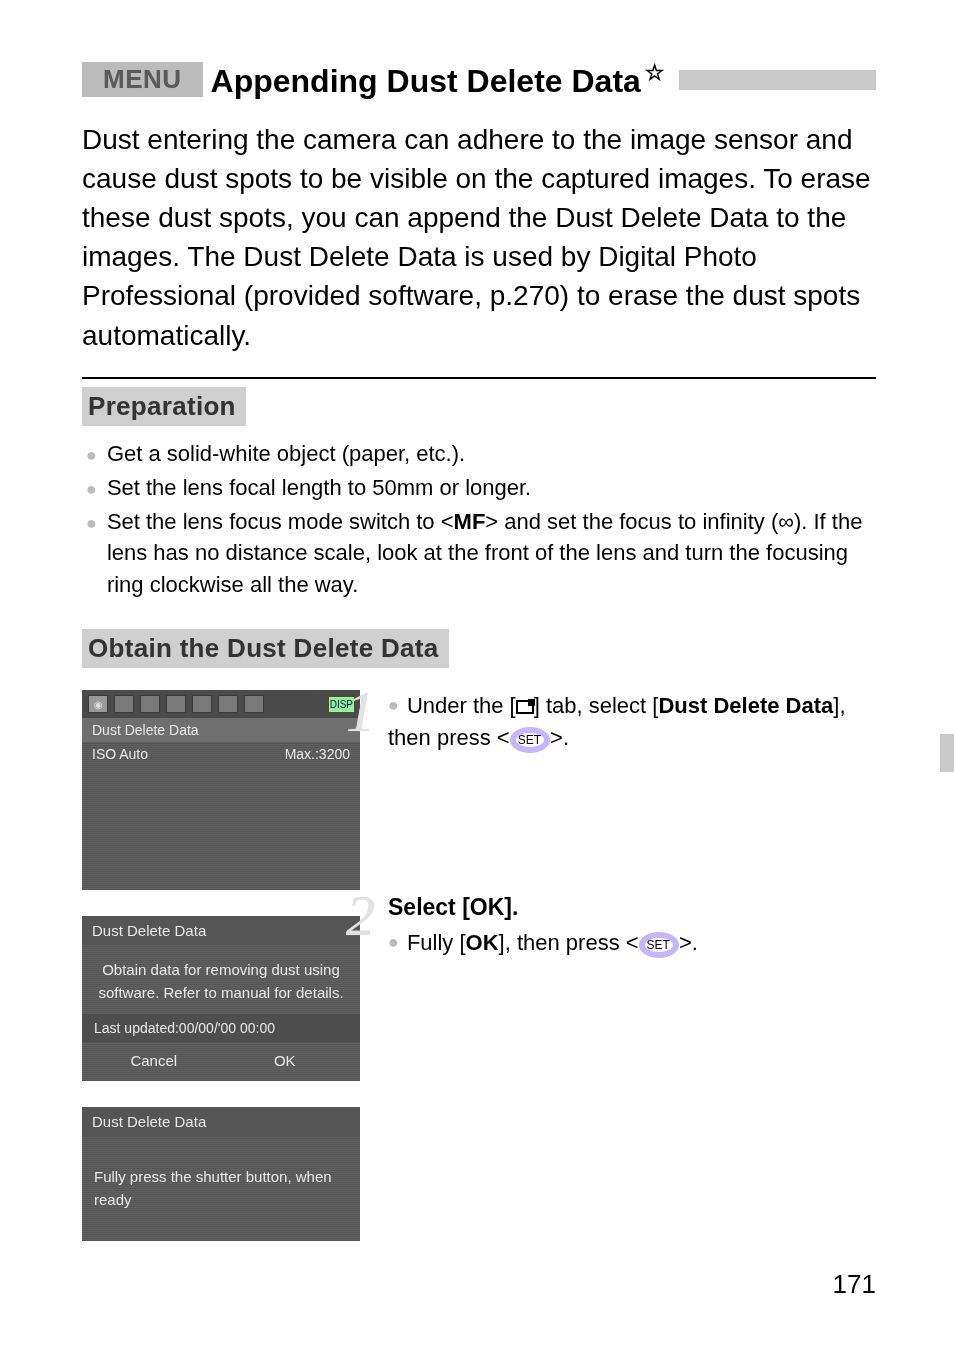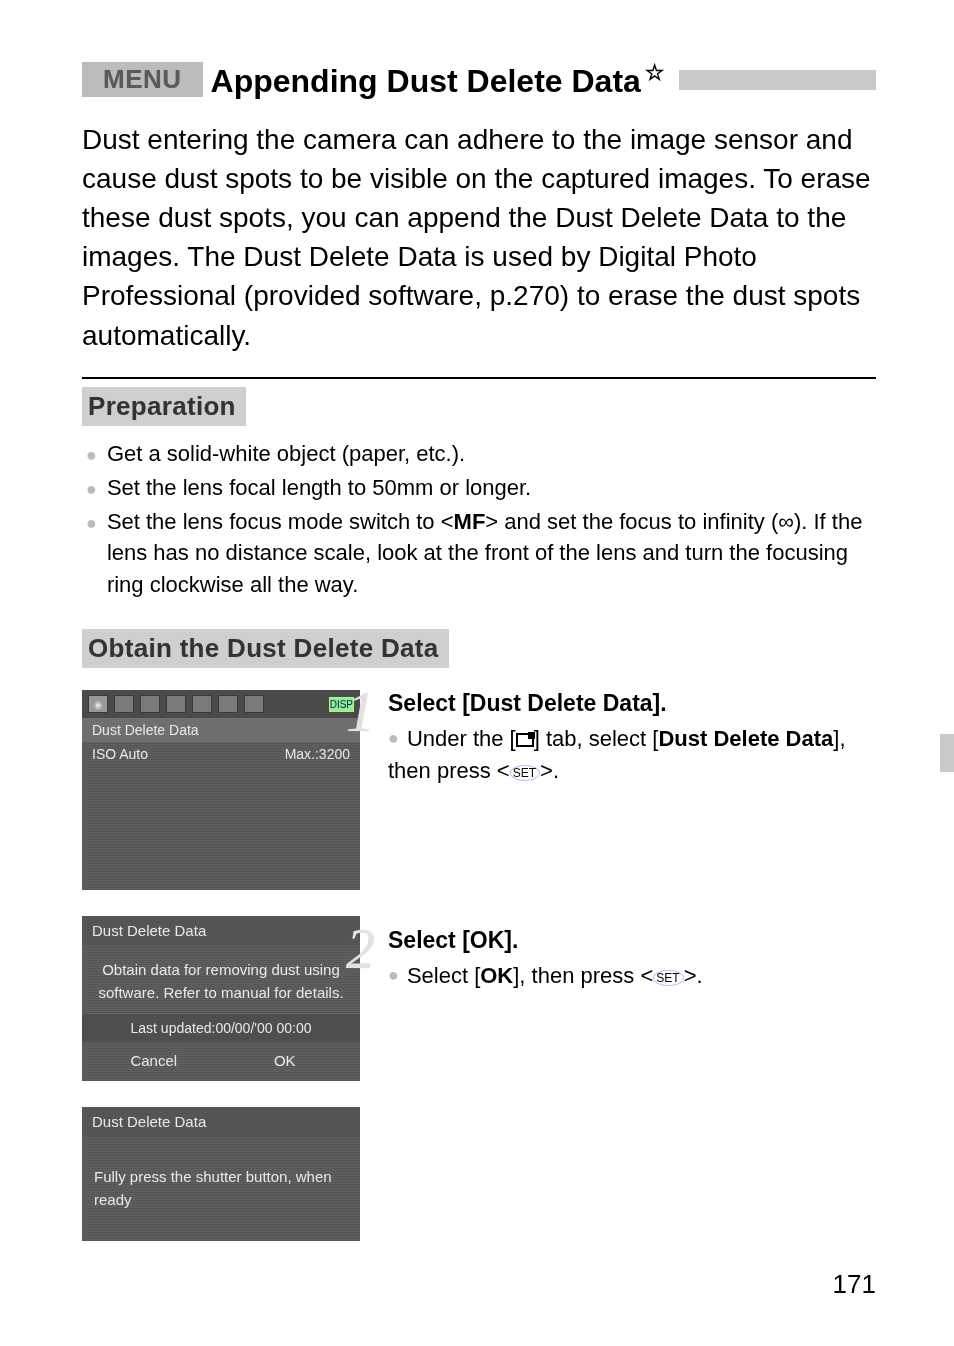--- a/index.html
+++ b/index.html
@@ -144,21 +144,21 @@
     font-size: 15px;
     background:#555;
   }
   .screen2 .msg {
     text-align: center;
     padding: 14px 12px 10px 12px;
     font-size: 15px;
     line-height: 1.5;
   }
   .screen2 .meta {
-    display:flex;justify-content:center;
+    display:flex;justify-content:flex-start;
     padding: 6px 12px;
     background:#4e4e4e;
     font-size:14px;
   }
   .screen2 .btnrow {
     display:flex;justify-content:space-around;
     padding: 10px 16px 4px 0;
     font-size:15px;
   }
   .screen3 { padding-bottom: 20px; }
@@ -219,21 +219,21 @@
   .camera-icon::after{
     content:"";
     position:absolute;
     right:-3px;top:-3px;
     width:5px;height:5px;
     border:1px solid #000;
     background:#000;
   }
   .set-icon {
     display:inline-block;
-    border:1px solid #c4b5fd;
+    border:6px solid #c4b5fd;
     border-radius:50%;
     font-size:12px;
     padding:1px 3px 1px 2px;
     vertical-align:1px;
     line-height:1;
     font-weight:normal;
   }
   .page-num {
     position:absolute;
     bottom:46px;
@@ -323,31 +323,30 @@
       <div class="screen screen3">
         <div class="hdr">Dust Delete Data</div>
         <div class="msg">Fully press the shutter button, when ready</div>
       </div>
 
     </div>
 
     <div class="steps-col">
       <div class="step">
         <span class="step-num">1</span>
-        <div class="step-title">Select [Dust Delete Data].</div>
         <div class="step-body">
           <span class="sub-bullet">●</span><span>Under the [</span><span class="camera-icon"></span><span>] tab, select [</span><span class="bold">Dust Delete Data</span><span>], then press &lt;</span><span class="set-icon">SET</span><span>&gt;.</span>
         </div>
       </div>
 
       <div class="step" style="margin-top:140px">
         <span class="step-num">2</span>
         <div class="step-title">Select [OK].</div>
         <div class="step-body">
-          <span class="sub-bullet">●</span><span>Select [</span><span class="bold">OK</span><span>], then press &lt;</span><span class="set-icon">SET</span><span>&gt;.</span><br>
+          <span class="sub-bullet">●</span><span>Fully [</span><span class="bold">OK</span><span>], then press &lt;</span><span class="set-icon">SET</span><span>&gt;.</span><br>
           &nbsp;&nbsp;&nbsp;
         </div>
       </div>
     </div>
   </div>
 
 </div>
 
 <div class="right-tab"></div>
 <div class="page-num">171</div>

